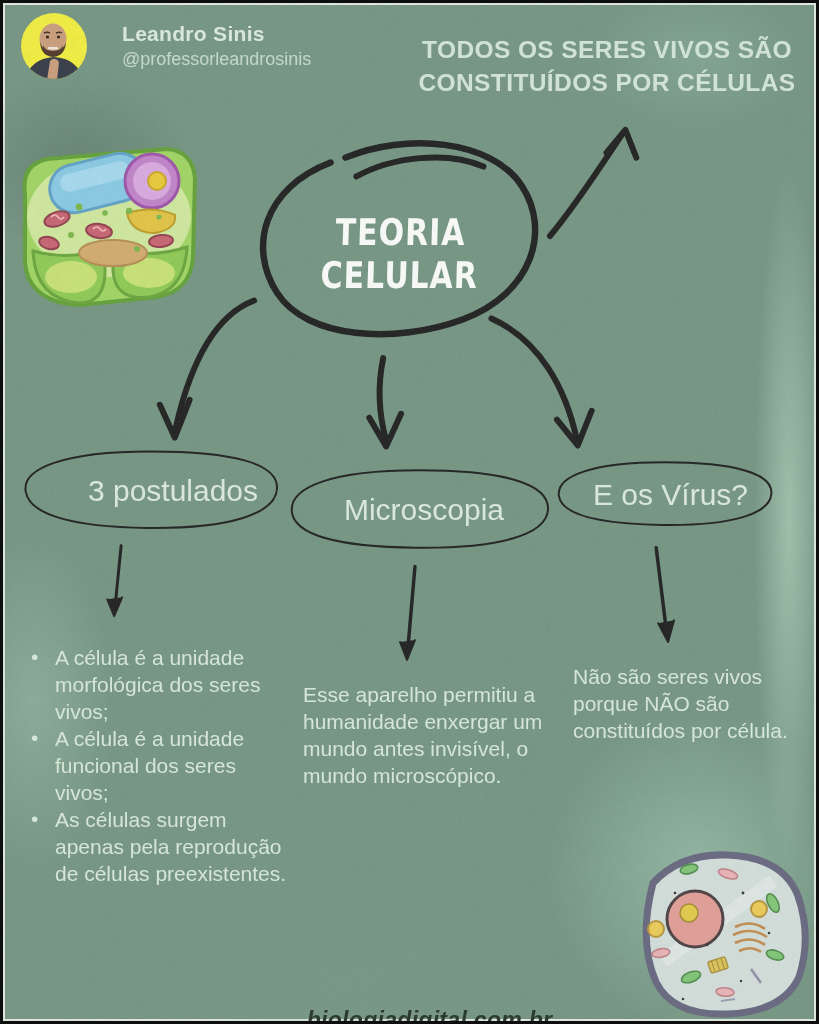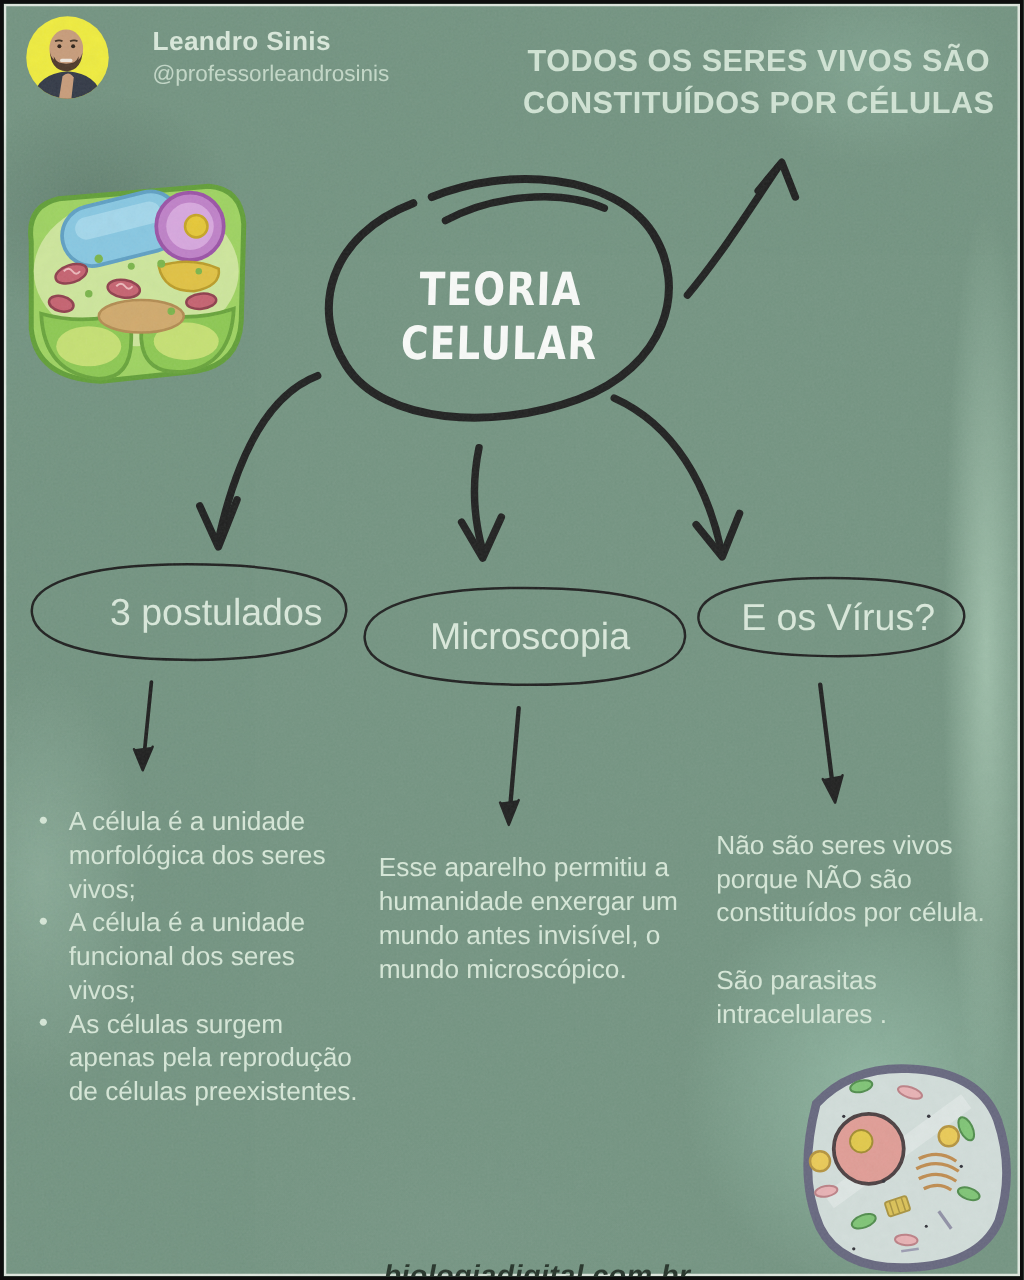--- a/index.html
+++ b/index.html
@@ -218,21 +218,20 @@
       </li>
     </ul>
   </div>
 
   <div class="col-mid body-text">
     <div class="para">Esse aparelho permitiu a humanidade enxergar um mundo antes invisível, o mundo microscópico.</div>
   </div>
 
   <div class="col-right body-text">
     <div class="para">Não são seres vivos porque NÃO são constituídos por célula.</div>
-    <div class="para">São parasitas intracelulares .</div>
   </div>
 
   <svg class="animal-cell" width="200" height="186" viewBox="0 0 200 186">
     <path d="M 30 42 Q 58 12 104 14 Q 160 16 175 55 Q 189 96 176 136 Q 160 171 104 173 Q 50 175 33 141 Q 15 100 30 42 Z" fill="#d3dedb" stroke="#63637c" stroke-width="7"></path>
     <path d="M 40 120 L 150 40" stroke="#ffffff" stroke-width="14" opacity=".28"></path>
 
     <circle cx="72" cy="78" r="28" fill="#e29b94" stroke="#473a3c" stroke-width="3"></circle>
     <circle cx="66" cy="72" r="9" fill="#e4c946" stroke="#a08a2a" stroke-width="1.5"></circle>
 
     <circle cx="33" cy="88" r="8" fill="#ecca52" stroke="#b5923a" stroke-width="2"></circle>

